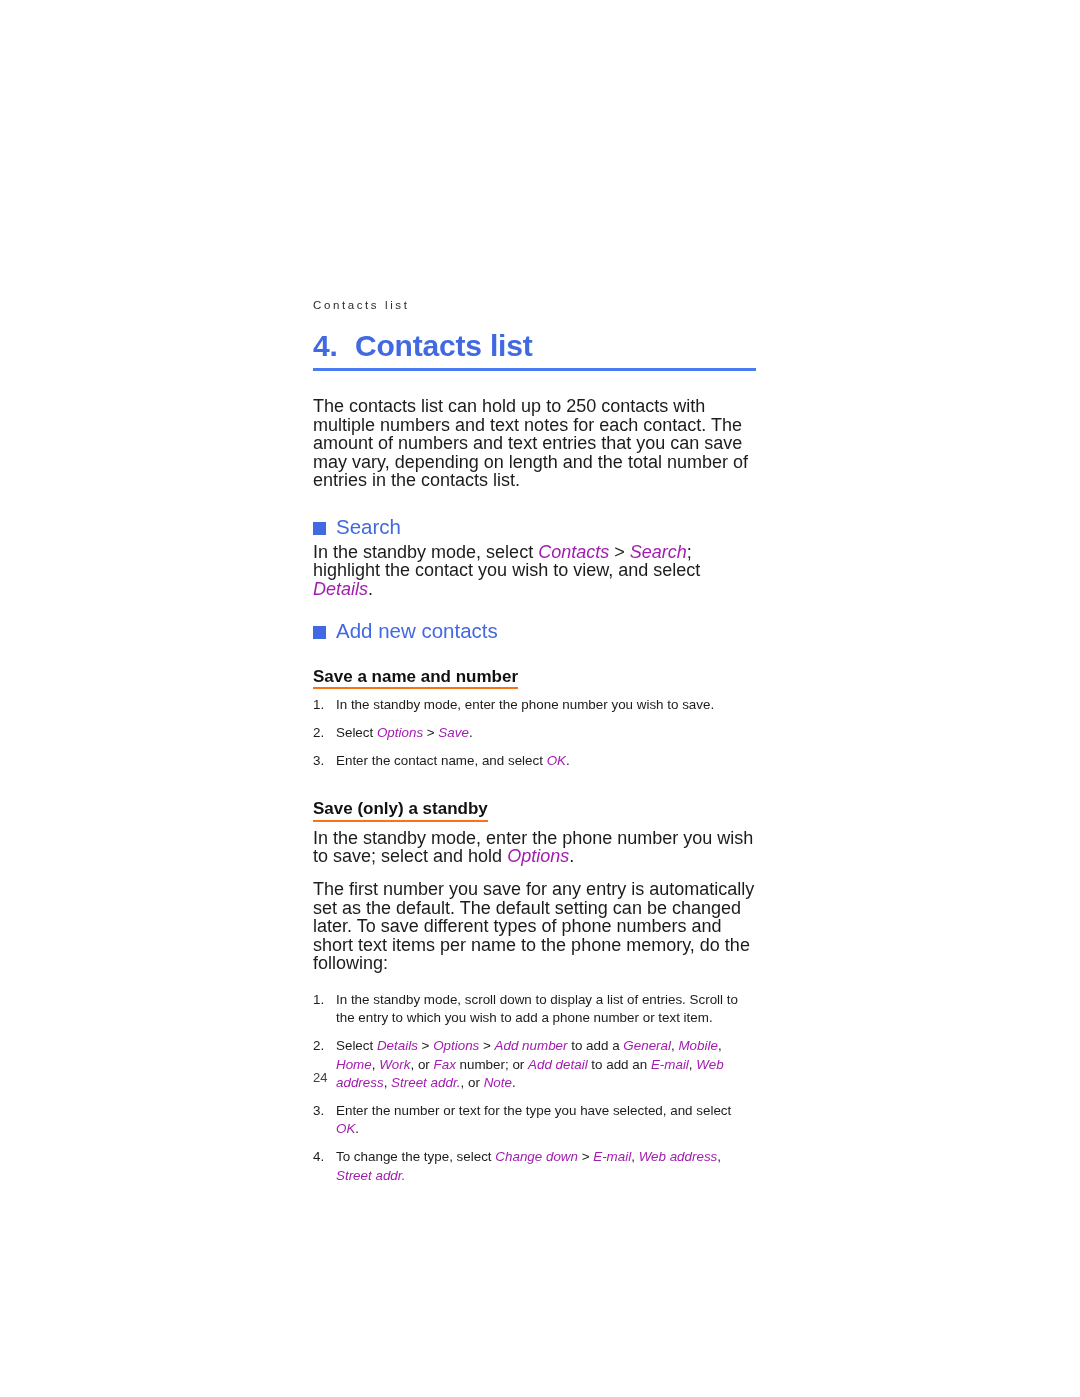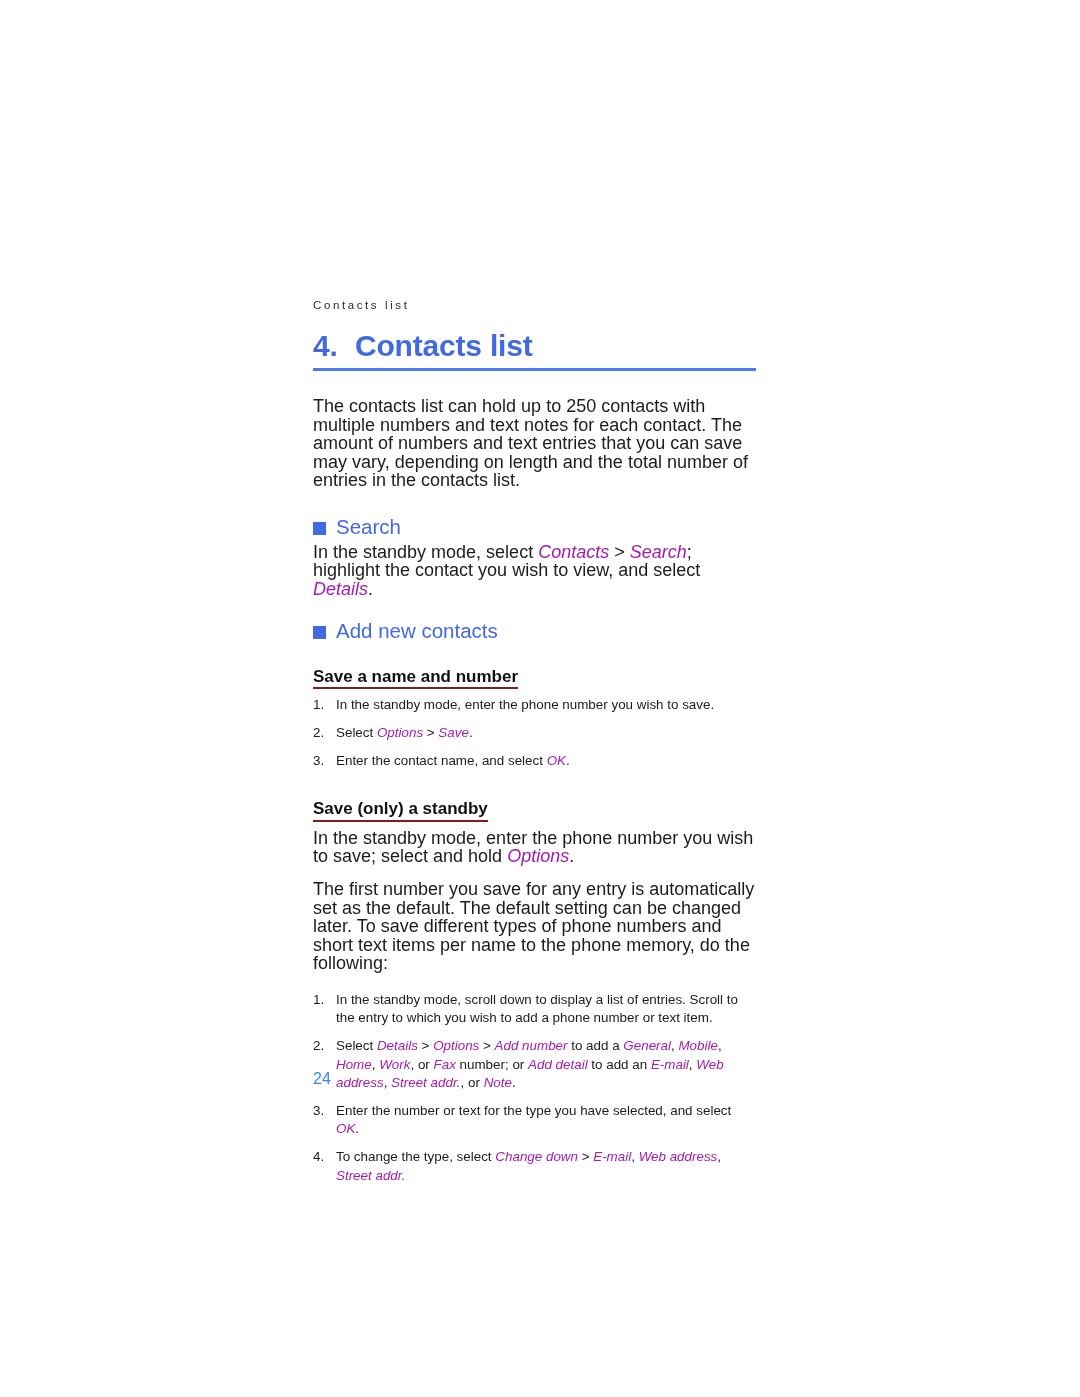--- a/index.html
+++ b/index.html
@@ -98,21 +98,21 @@
     line-height: 1.1;
   }
 
   
   .h2ul {
     font-size: 17px;
     font-weight: 700;
     color: #111111;
     margin: 20px 0 7px 0;
     display: inline-block;
-    border-bottom: 2px solid #7f1d1d;
+    border-bottom: 2px solid #f97316;
     padding-bottom: 1px;
     line-height: 1.15;
   }
   .h2wrap { display: block; }
 
   
   ol.steps {
     list-style: none;
     margin: 0 0 0 0;
     padding: 0;
@@ -137,22 +137,22 @@
   i.ui {
     color: #a21caf;
     font-style: italic;
   }
 
   
   .folio {
     position: absolute;
     left: 313px;
     top: 1070px;
-    font-size: 16px;
-    color: #3b82f6;
+    font-size: 13px;
+    color: #404040;
   }
 </style>
 </head>
 <body>
 
 <div class="page">
 
   <div class="content">
 
     <div class="running-header">Contacts list</div>

